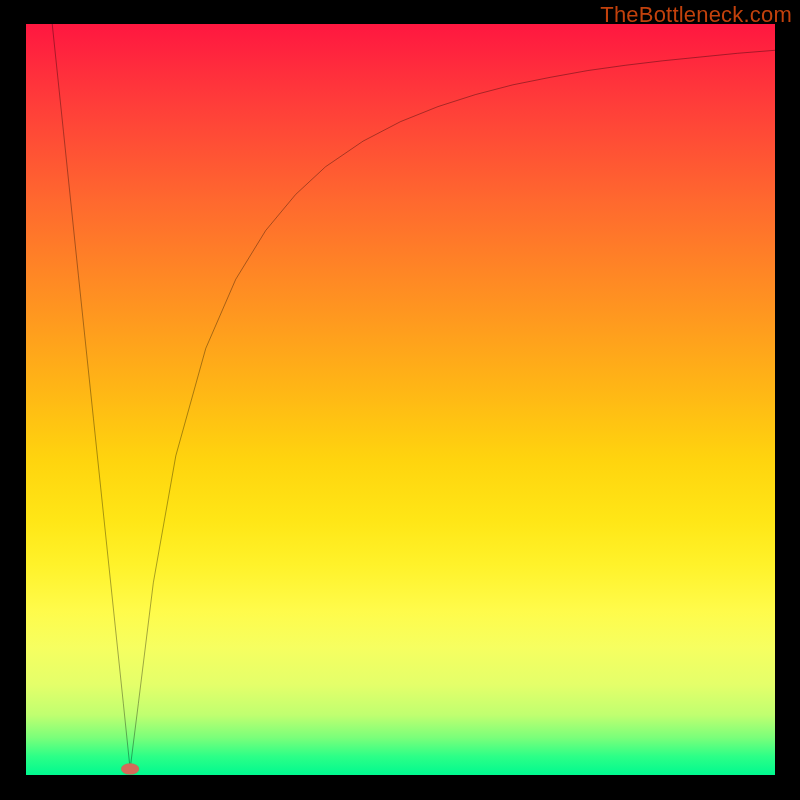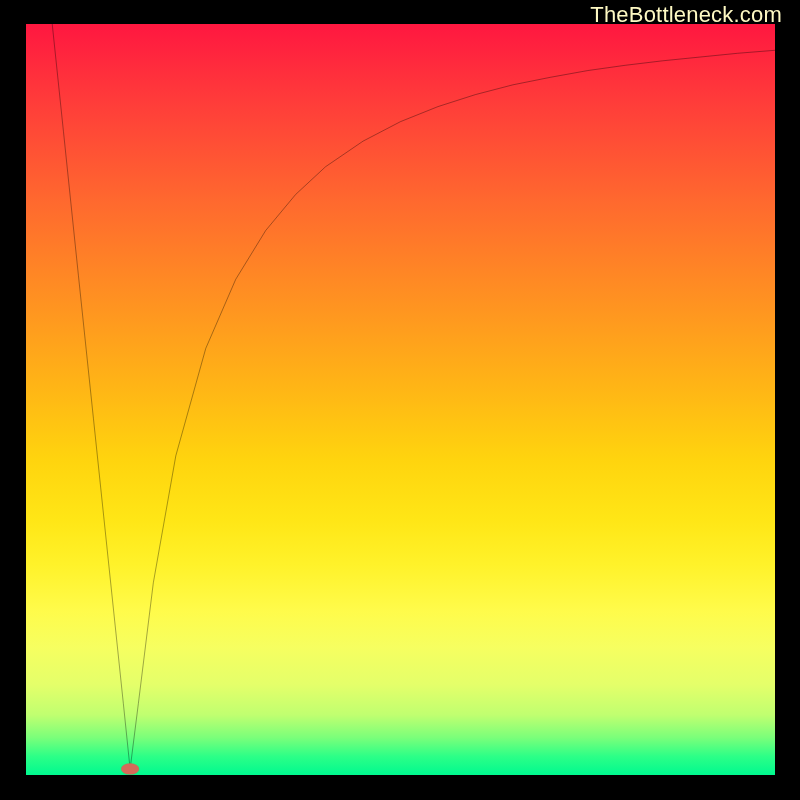--- a/index.html
+++ b/index.html
@@ -45,22 +45,22 @@
   .plot-area svg {
     position: absolute;
     left: 0;
     top: 0;
     width: 100%;
     height: 100%;
   }
   .watermark {
     position: absolute;
     top: 2px;
-    right: 18px;
-    color: #fef9c3;
+    right: 8px;
+    color: #c2410c;
     font-size: 22px;
     letter-spacing: 0.2px;
     font-weight: 400;
   }
 </style>
 </head>
 <body>
 
 <div class="frame">
   <div class="plot-area">

